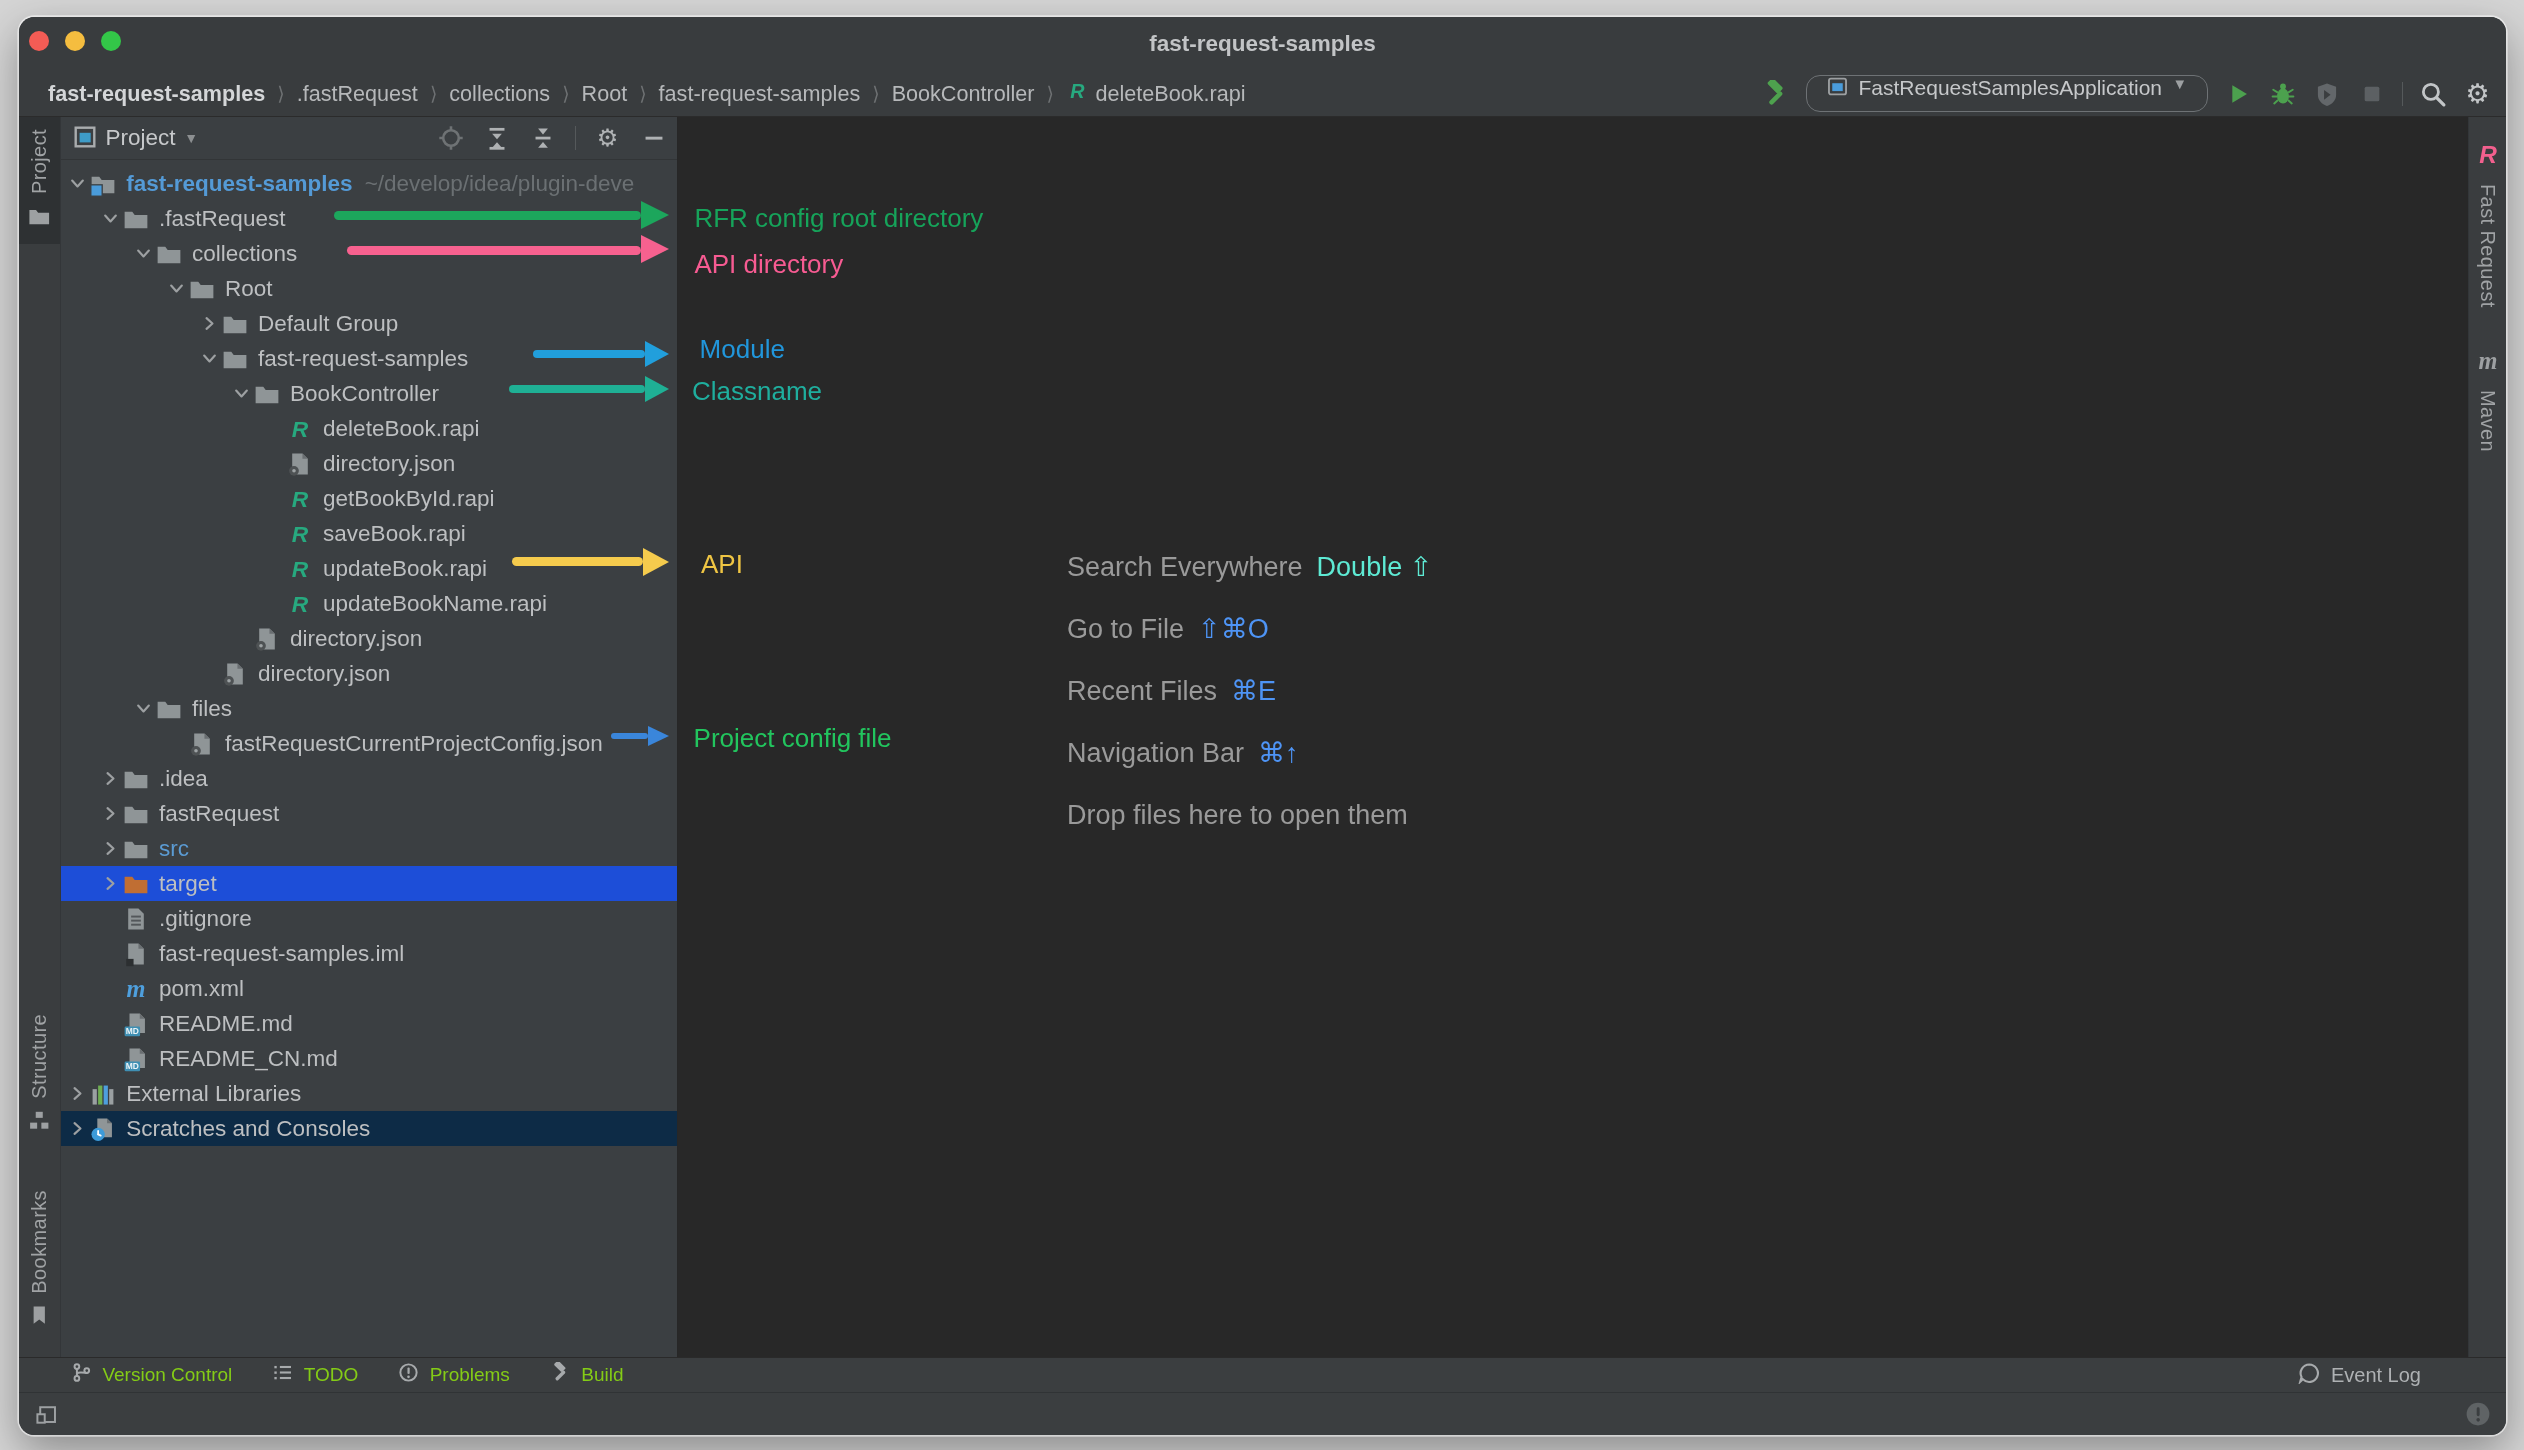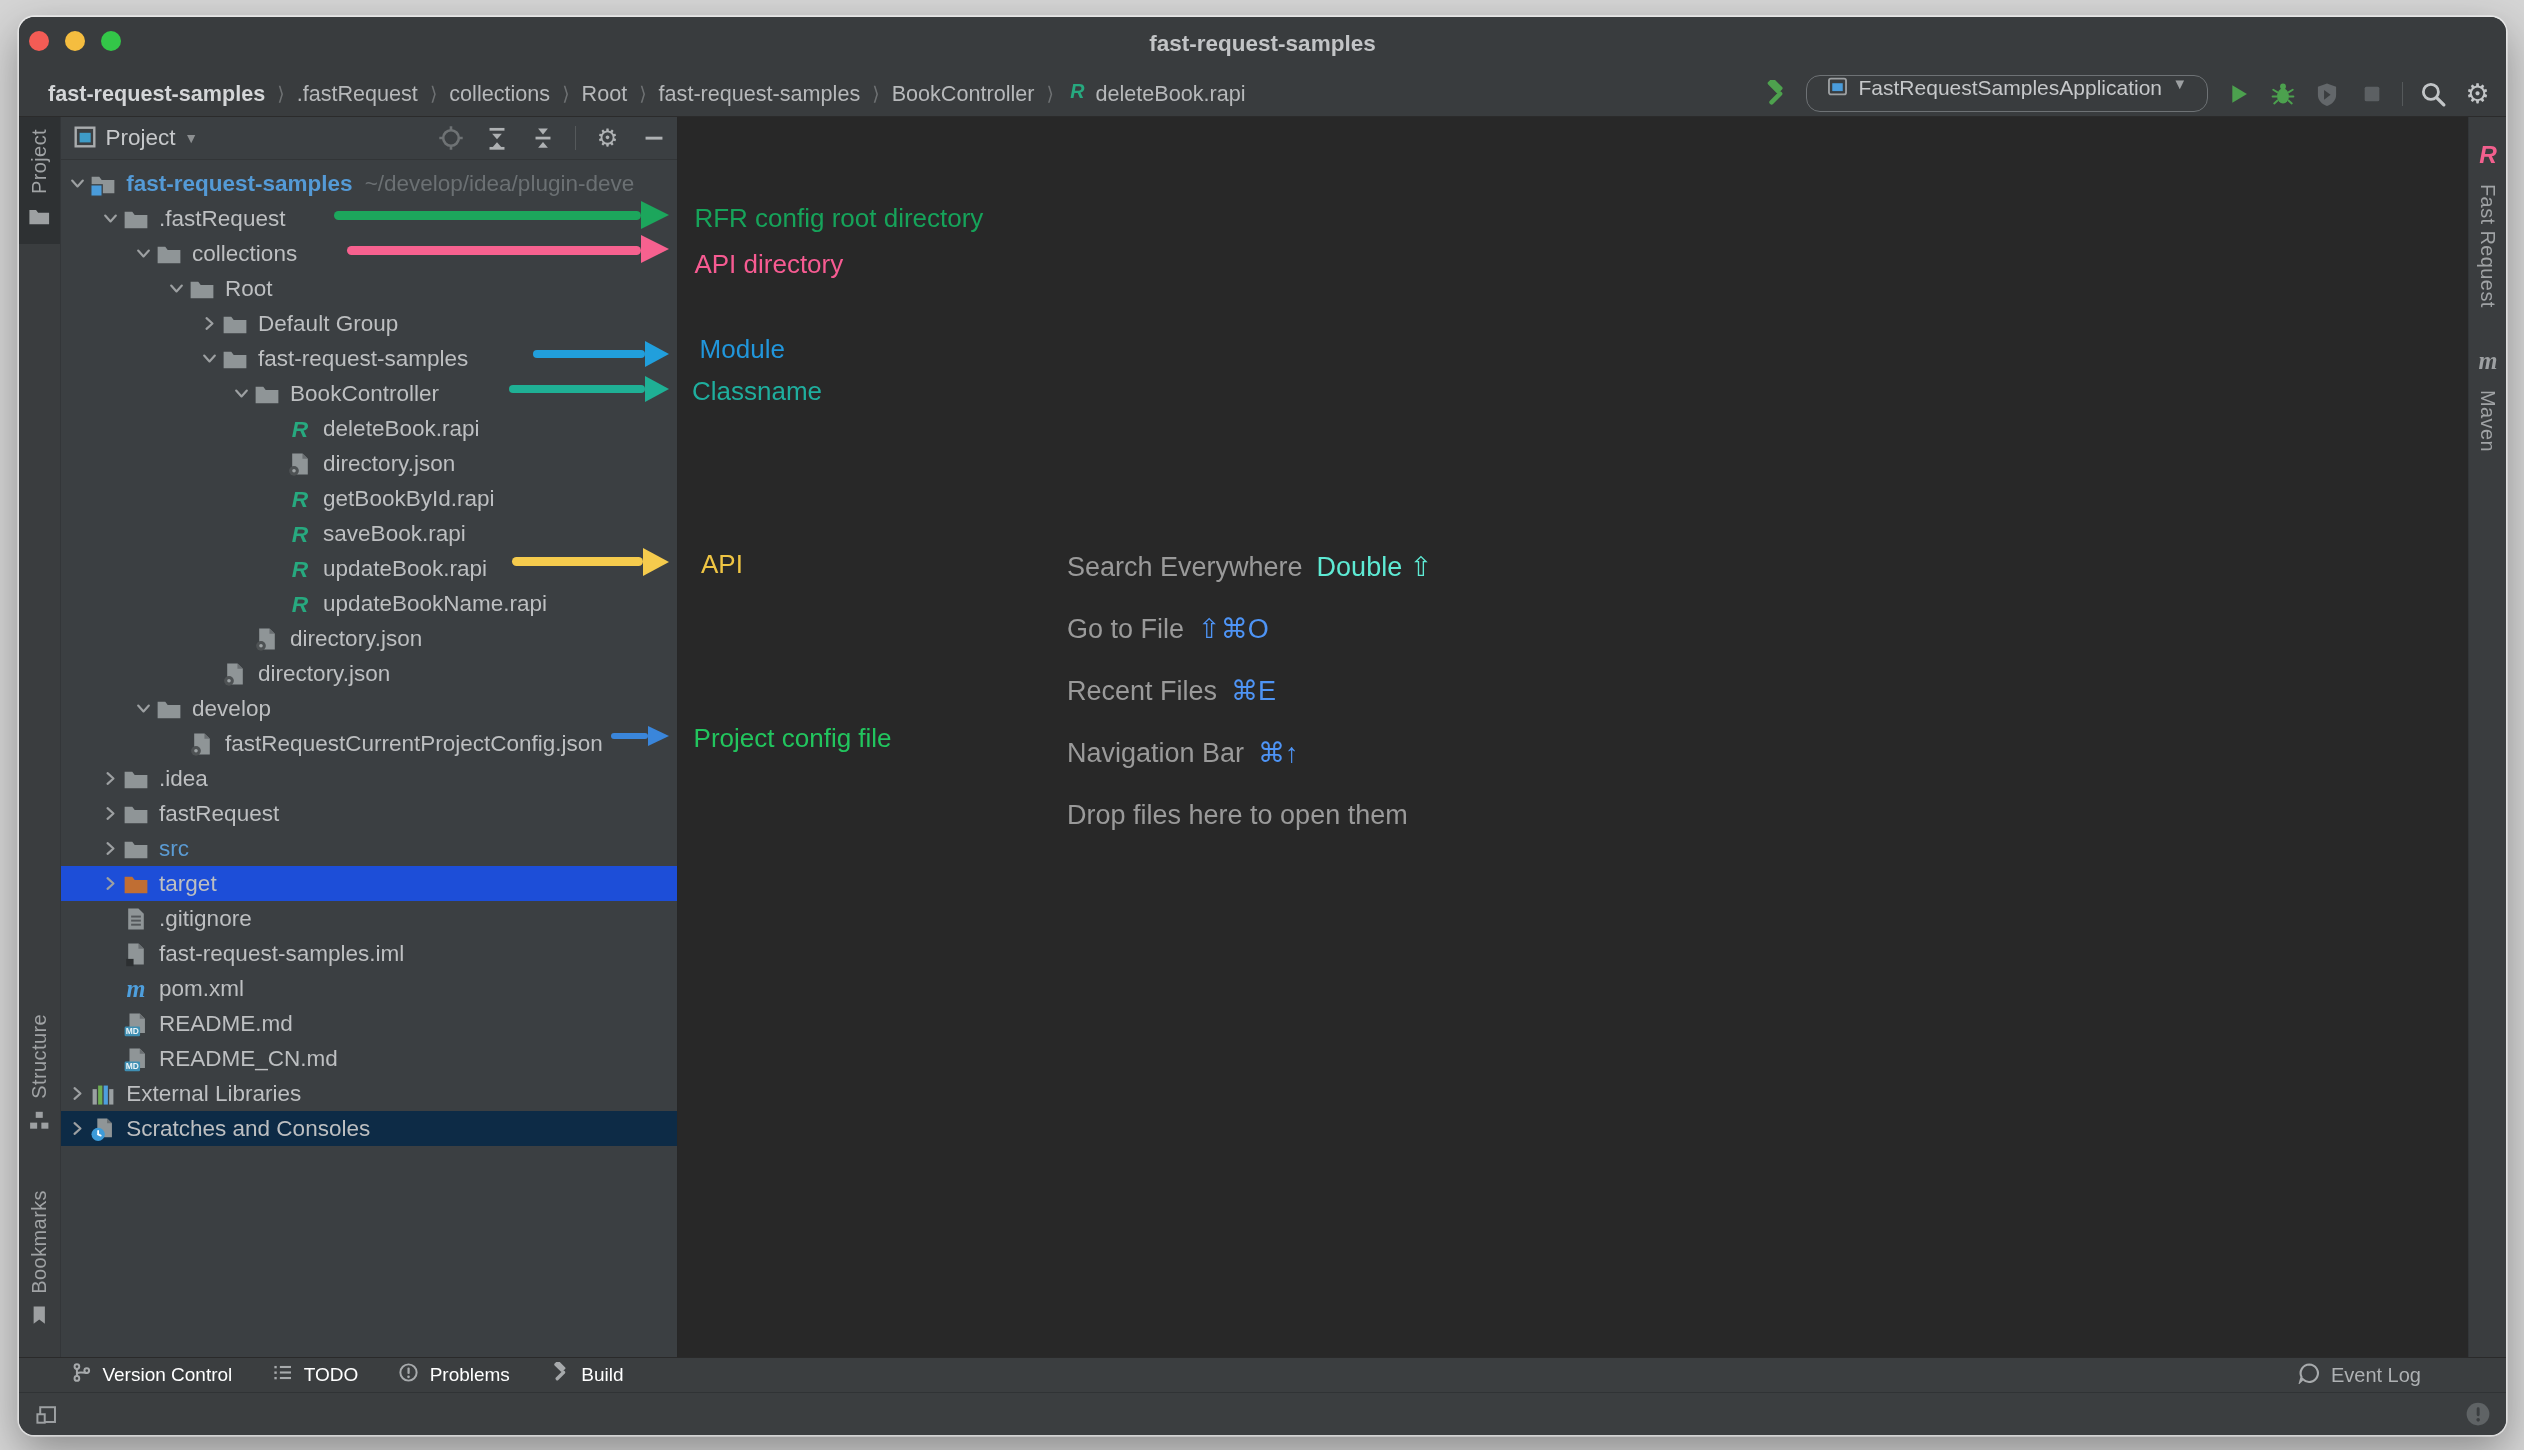--- a/index.html
+++ b/index.html
@@ -66,21 +66,21 @@
   
   .editor{position:relative;flex:1;background:#282828;min-width:0;}
   .annotation{position:absolute;font-size:26px;line-height:33px;white-space:nowrap;}
   .shortcuts{position:absolute;left:389px;top:436px;}
   .sc-row{font-size:27px;line-height:29px;margin-bottom:33px;white-space:nowrap;}
   .sc-label{color:#9A9A9A;}
   .sc-keys{color:#4E94F5;margin-left:14px;font-family:"Liberation Sans","DejaVu Sans",sans-serif;}
 
   
   .bottombar{height:34px;flex:0 0 34px;background:#3B3E40;border-top:0.9px solid #2A2A2A;display:flex;align-items:center;padding:0 52px;gap:40px;}
-  .bb-item{display:flex;align-items:center;gap:10.4px;color:#ffffff;font-size:19px;white-space:nowrap;}
+  .bb-item{display:flex;align-items:center;gap:10.4px;color:#84cc16;font-size:19px;white-space:nowrap;}
   .bb-right{margin-left:auto;display:flex;align-items:center;gap:10.4px;color:#AEB1B3;font-size:20px;margin-right:33px;}
   .statusbar{height:42px;flex:0 0 42px;background:#3B3E40;border-top:0.9px solid #303335;display:flex;align-items:center;padding:0 14px;}
   .sb-right{margin-left:auto;display:flex;align-items:center;}
 </style>
 </head>
 <body>
 
 <div class="screen">
   <div class="window">
 
@@ -429,21 +429,21 @@
               <span class="chev open">
                 <svg width="19" height="19" viewBox="0 0 16 16">
                   <path d="M5.5 3.5l5 4.5-5 4.5" fill="none" stroke="#9DA0A2" stroke-width="1.8" stroke-linecap="round" stroke-linejoin="round"></path>
                 </svg>
               </span>
               <span class="ticon">
                 <svg width="26" height="26" viewBox="0 0 16 16">
                   <path d="M1 13.7V3.6h4.7l1.5 1.9H15v8.2z" fill="#8F9597"></path>
                 </svg>
               </span>
-              <span class="tlabel">develop</span>
+              <span class="tlabel">files</span>
             </div>
             <div class="trow" style="padding-left: 104px;">
               <span class="chev"></span>
               <span class="ticon">
                 <svg width="26" height="26" viewBox="0 0 16 16">
                   <path d="M3.2 1.5h6.3l3.3 3.3v9.7H3.2z" fill="#8F9597"></path>
                   <path d="M9.5 1.5l3.3 3.3H9.5z" fill="#6A6F72"></path>
                   <circle cx="4.3" cy="12.2" r="3" fill="#4E5254"></circle>
                   <circle cx="4.3" cy="12.2" r="1.1" fill="#9DA2A4"></circle>
                 </svg>

